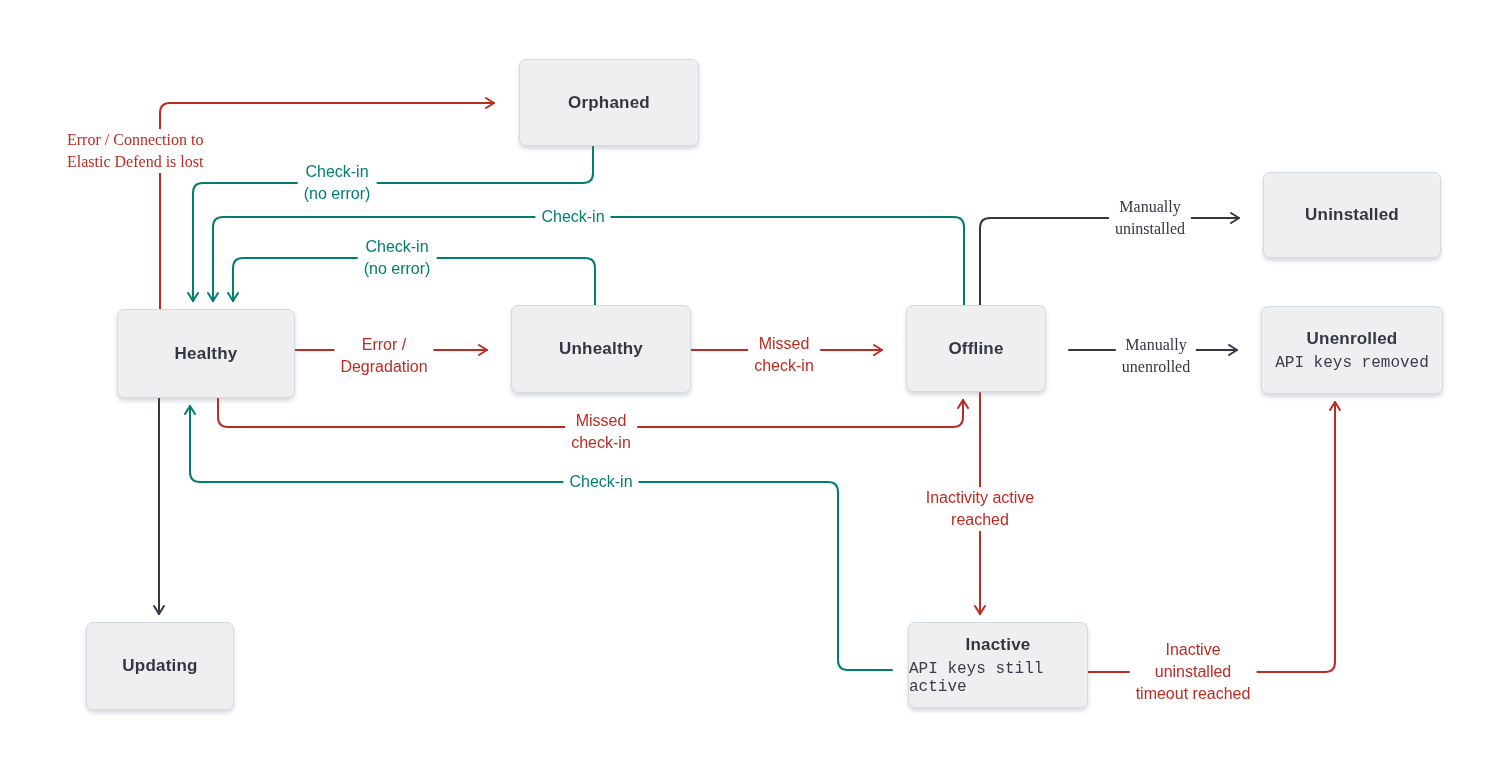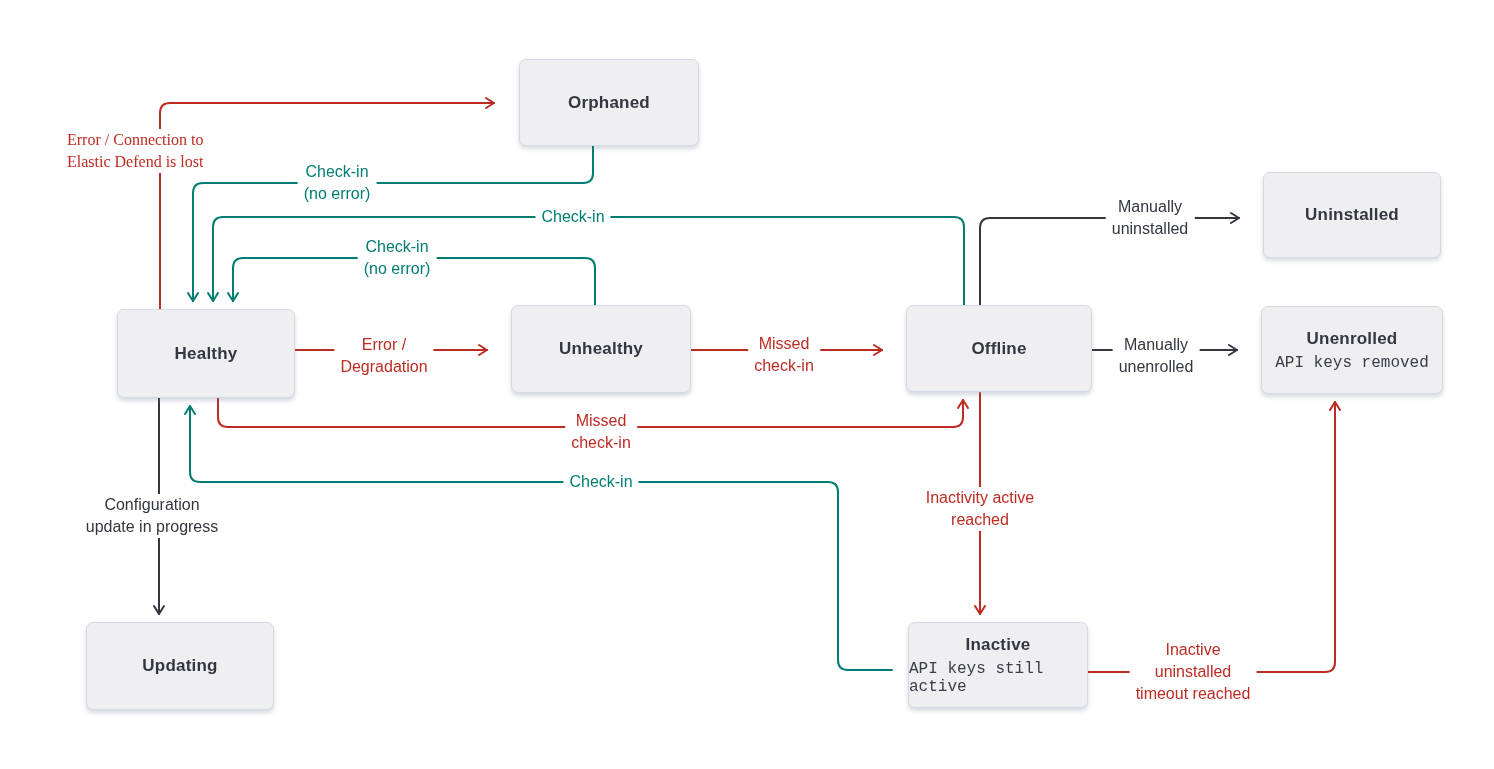--- a/index.html
+++ b/index.html
@@ -18,21 +18,21 @@
   .node-title{font-size:17px;font-weight:bold;color:#343741;letter-spacing:.2px;}
   .node-sub{font-size:16px;color:#3a3d49;font-family:Liberation Mono, monospace;}
   .edge-label{
     position:absolute;transform:translate(-50%,-50%);
     background:#ffffff;padding:0 6px;line-height:22px;font-size:16px;
     text-align:center;white-space:nowrap;z-index:3;
   }
   .edge-label.left-pinned{transform:none;text-align:left;padding:0 4px;}
   .c-red{color:#bd2c23;}
   .c-teal{color:#017d73;}
-  .c-dark{color:#343741;}
+  .c-dark{color:#343741;font-family:Liberation Serif, serif;}
 </style>
 </head>
 <body>
 
 <div class="canvas">
 
   <svg width="1494" height="769" viewBox="0 0 1494 769">
     <defs>
       <marker id="arr-red" viewBox="0 0 14 14" refX="11" refY="7" markerWidth="14" markerHeight="14" orient="auto" markerUnits="userSpaceOnUse">
         <path d="M3,2 L11,7 L3,12" fill="none" stroke="#bd2c23" stroke-width="2" stroke-linecap="round" stroke-linejoin="round"></path>
@@ -70,30 +70,30 @@
   </div>
 
   <div class="node" style="left:495px;top:305px;width:180px;height:88px;">
     <div class="node-title">Unhealthy</div>
   </div>
 
   <div class="node" style="left:101px;top:309px;width:178px;height:89px;">
     <div class="node-title">Healthy</div>
   </div>
 
-  <div class="node" style="left:890px;top:305px;width:186px;height:87px;">
+  <div class="node" style="left:890px;top:305px;width:140px;height:87px;">
     <div class="node-title">Offline</div>
   </div>
 
   <div class="node" style="left:1245px;top:306px;width:182px;height:88px;">
     <div class="node-title">Unenrolled</div>
     <div class="node-sub">API keys removed</div>
   </div>
 
-  <div class="node" style="left:70px;top:622px;width:188px;height:88px;">
+  <div class="node" style="left:70px;top:622px;width:148px;height:88px;">
     <div class="node-title">Updating</div>
   </div>
 
   <div class="node" style="left:892px;top:622px;width:180px;height:86px;">
     <div class="node-title">Inactive</div>
     <div class="node-sub">API keys still active</div>
   </div>
 
   <div class="edge-label left-pinned c-red" style="left:63px;top:129px;font-family:Liberation Serif, serif;">
     <span>Error / Connection to</span><br>
@@ -136,24 +136,20 @@
 
   <div class="edge-label c-red" style="left:601px;top:432px;">
     <span>Missed</span><br>
     <span>check-in</span>
   </div>
 
   <div class="edge-label c-teal" style="left:601px;top:482px;">
     <span>Check-in</span>
   </div>
 
-  <div class="edge-label c-dark" style="left:152px;top:516px;">
-    <span>Configuration</span><br>
-    <span>update in progress</span>
-  </div>
 
   <div class="edge-label c-red" style="left:980px;top:509px;">
     <span>Inactivity active</span><br>
     <span>reached</span>
   </div>
 
   <div class="edge-label c-red" style="left:1193px;top:672px;">
     <span>Inactive</span><br>
     <span>uninstalled</span><br>
     <span>timeout reached</span>

